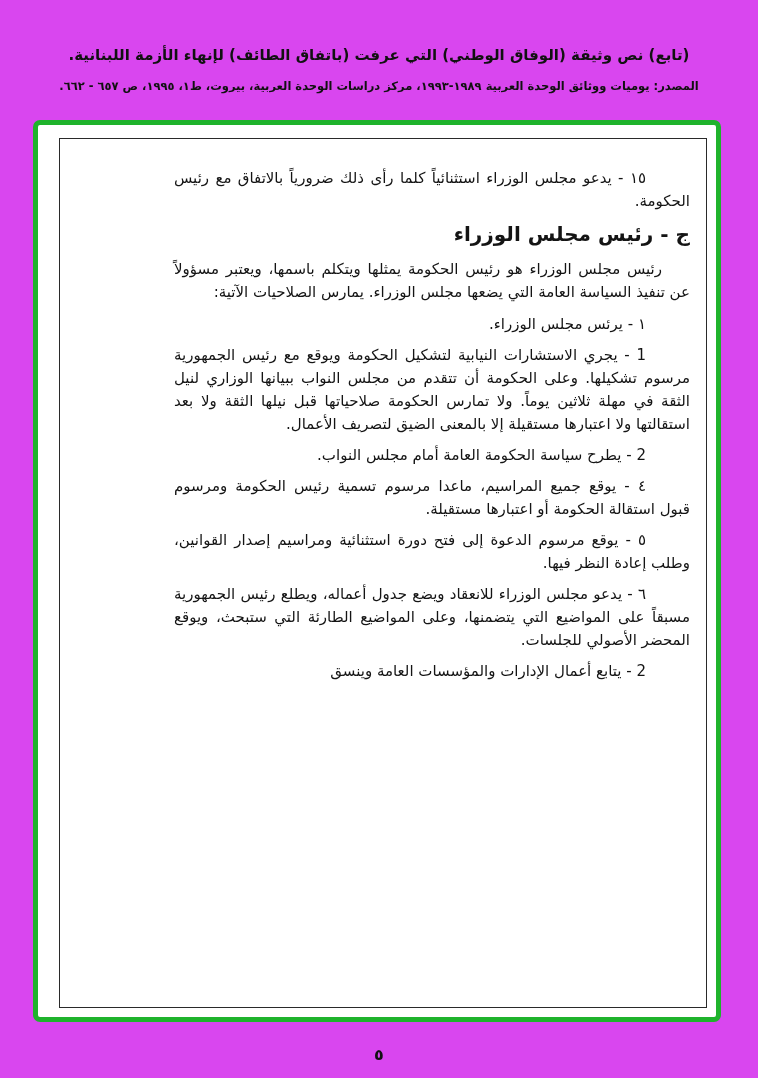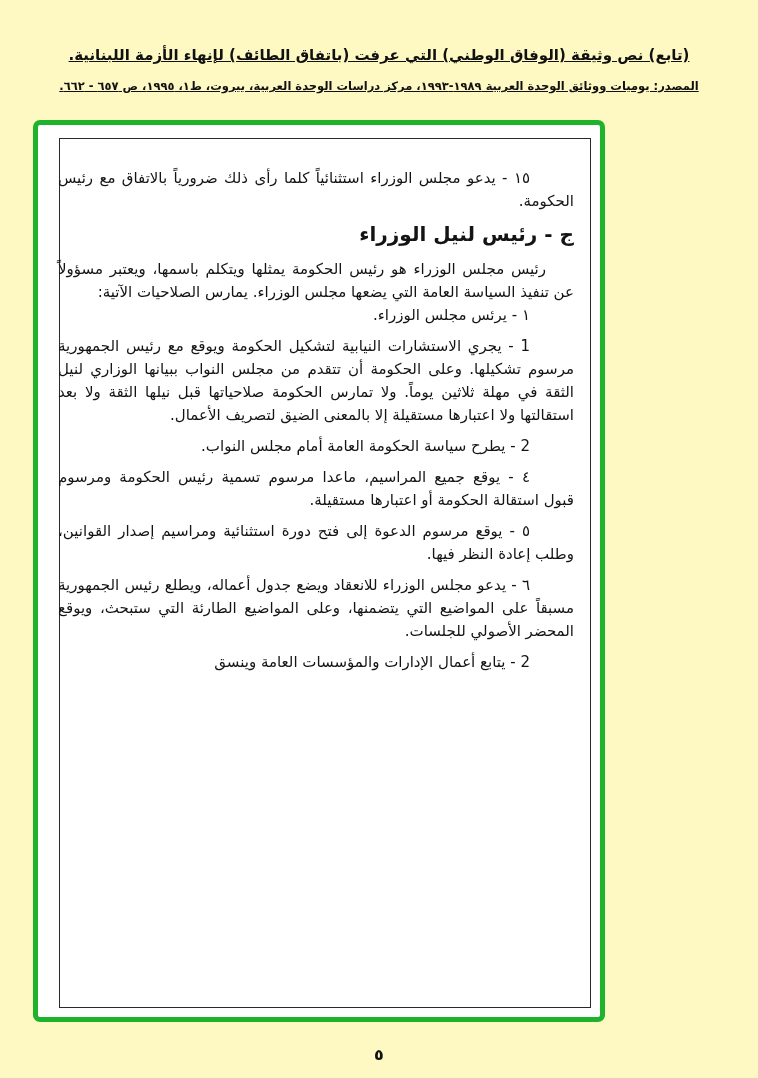--- a/index.html
+++ b/index.html
@@ -5,40 +5,40 @@
   * { margin:0; padding:0; box-sizing:border-box; }
   html, body { background:#ffffff; }
   body {
     width:758px; height:1078px;
     font-family:"DejaVu Sans", sans-serif;
     direction:rtl;
     position:relative;
     overflow:hidden;
     color:#111;
   }
-  .sheet { position:absolute; inset:0; background:#fef9c3;text-decoration:underline; }
+  .sheet { position:absolute; inset:0; background:#d946ef; }
 
   .header-title {
     text-align:center;
     font-weight:bold;
     font-size:15px;
     padding-top:46px;
     letter-spacing:.2px;
   }
   .header-source {
     text-align:center;
     font-weight:bold;
     font-size:11.5px;
     margin-top:15px;
   }
 
   .green-frame {
     position:absolute;
     left:33px; top:120px;
-    width:572px; height:902px;
+    width:688px; height:902px;
     border:5px solid #1fb32c;
     border-radius:7px;
     background:#ffffff;
   }
   .inner-frame {
     position:absolute;
     top:13px; right:9px; bottom:9px; left:21px;
     border:1px solid #2a2a2a;
     background:#ffffff;
   }
@@ -51,20 +51,21 @@
     line-height:23px;
     text-align:justify;
     color:#141414;
   }
   .text-block p.clause {
     text-indent:44px;
     margin-bottom:8px;
   }
   .text-block p.intro {
     text-indent:28px;
+    margin-bottom:9px;
   }
   h2.section-heading {
     font-size:20px;
     font-weight:bold;
     text-align:right;
     margin:10px 0 12px 0;
     letter-spacing:.3px;
   }
 
   .page-number {
@@ -83,21 +84,21 @@
   <div class="header-title">(تابع) نص وثيقة (الوفاق الوطني) التي عرفت (باتفاق الطائف) لإنهاء الأزمة اللبنانية.</div>
 
   <div class="header-source">المصدر: يوميات ووثائق الوحدة العربية ١٩٨٩-١٩٩٣، مركز دراسات الوحدة العربية، بيروت، ط١، ١٩٩٥، ص ٦٥٧ - ٦٦٢.</div>
 
   <div class="green-frame">
     <div class="inner-frame">
       <div class="text-block">
 
         <p class="clause">١٥ - يدعو مجلس الوزراء استثنائياً كلما رأى ذلك ضرورياً بالاتفاق مع رئيس الحكومة.</p>
 
-        <h2 class="section-heading">ج - رئيس لنيل الوزراء</h2>
+        <h2 class="section-heading">ج - رئيس مجلس الوزراء</h2>
 
         <p class="intro">رئيس مجلس الوزراء هو رئيس الحكومة يمثلها ويتكلم باسمها، ويعتبر مسؤولاً عن تنفيذ السياسة العامة التي يضعها مجلس الوزراء. يمارس الصلاحيات الآتية:</p>
 
         <p class="clause">١ - يرئس مجلس الوزراء.</p>
         <p class="clause">1 - يجري الاستشارات النيابية لتشكيل الحكومة ويوقع مع رئيس الجمهورية مرسوم تشكيلها. وعلى الحكومة أن تتقدم من مجلس النواب ببيانها الوزاري لنيل الثقة في مهلة ثلاثين يوماً. ولا تمارس الحكومة صلاحياتها قبل نيلها الثقة ولا بعد استقالتها ولا اعتبارها مستقيلة إلا بالمعنى الضيق لتصريف الأعمال.</p>
         <p class="clause">2 - يطرح سياسة الحكومة العامة أمام مجلس النواب.</p>
         <p class="clause">٤ - يوقع جميع المراسيم، ماعدا مرسوم تسمية رئيس الحكومة ومرسوم قبول استقالة الحكومة أو اعتبارها مستقيلة.</p>
         <p class="clause">٥ - يوقع مرسوم الدعوة إلى فتح دورة استثنائية ومراسيم إصدار القوانين، وطلب إعادة النظر فيها.</p>
         <p class="clause">٦ - يدعو مجلس الوزراء للانعقاد ويضع جدول أعماله، ويطلع رئيس الجمهورية مسبقاً على المواضيع التي يتضمنها، وعلى المواضيع الطارئة التي ستبحث، ويوقع المحضر الأصولي للجلسات.</p>
         <p class="clause">2 - يتابع أعمال الإدارات والمؤسسات العامة وينسق</p>

